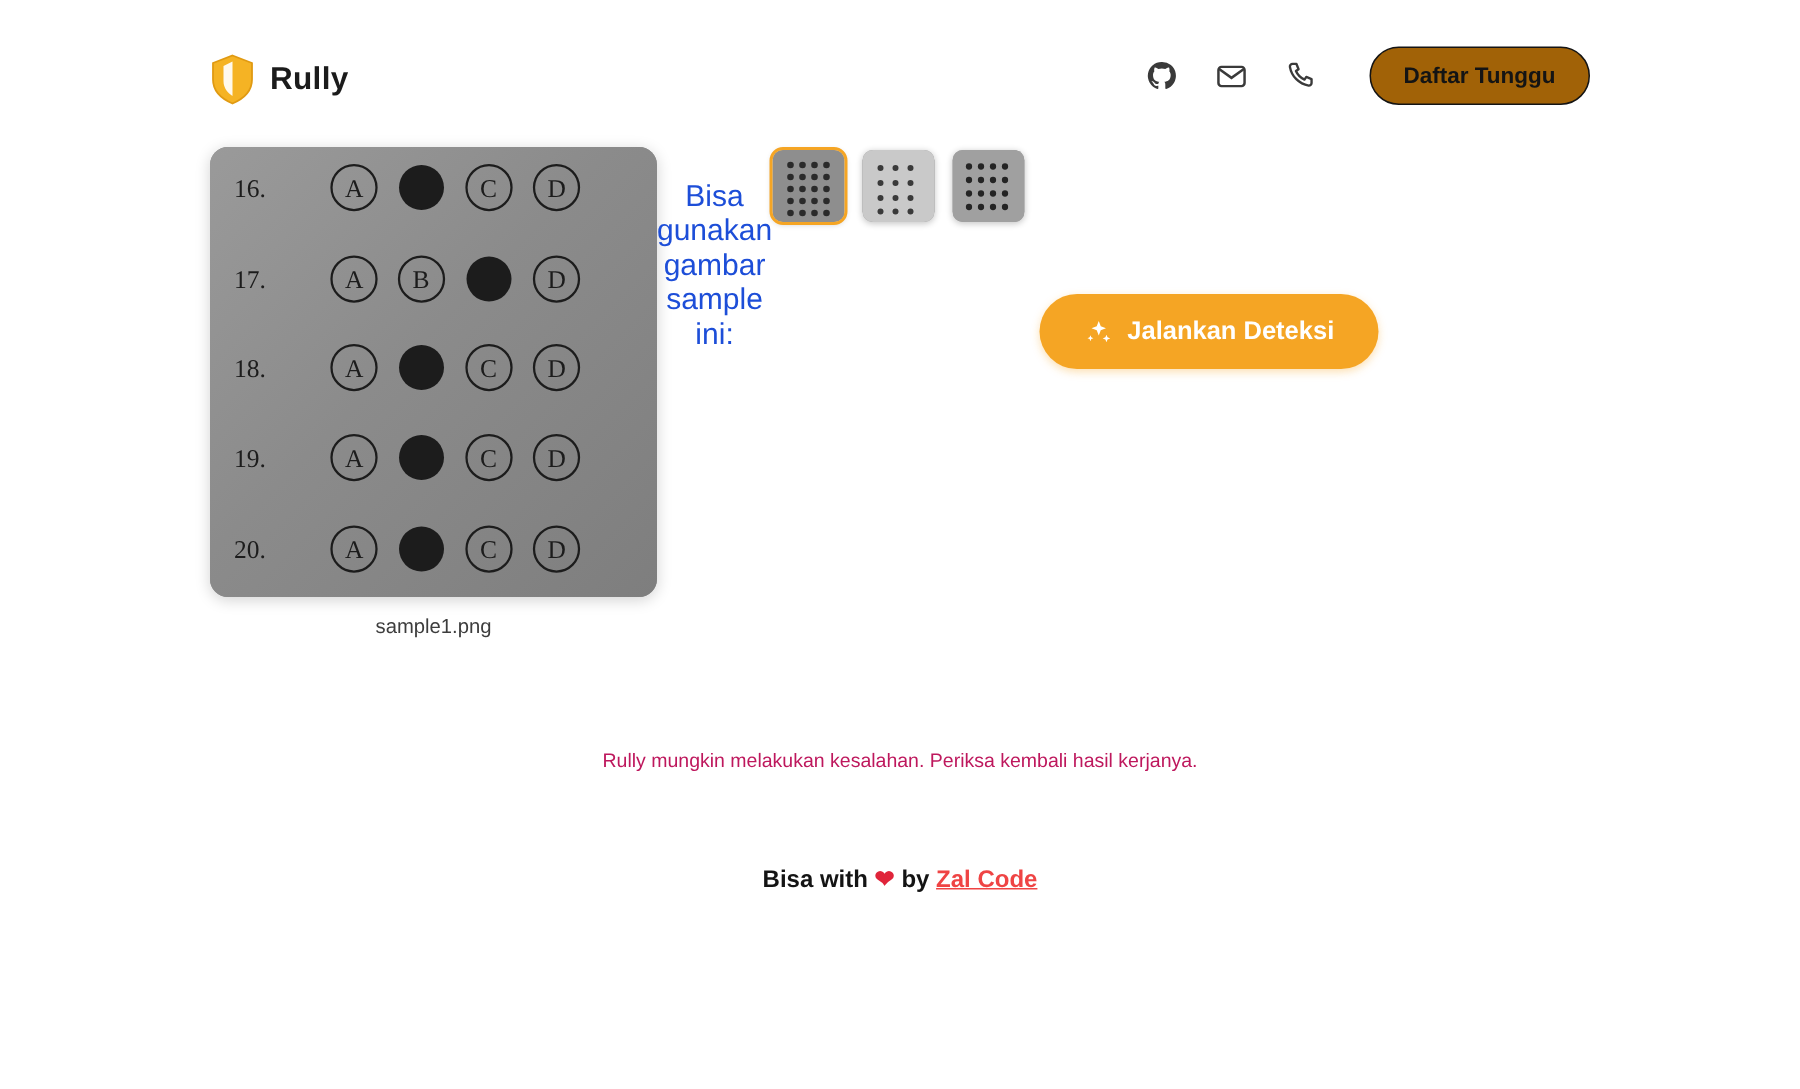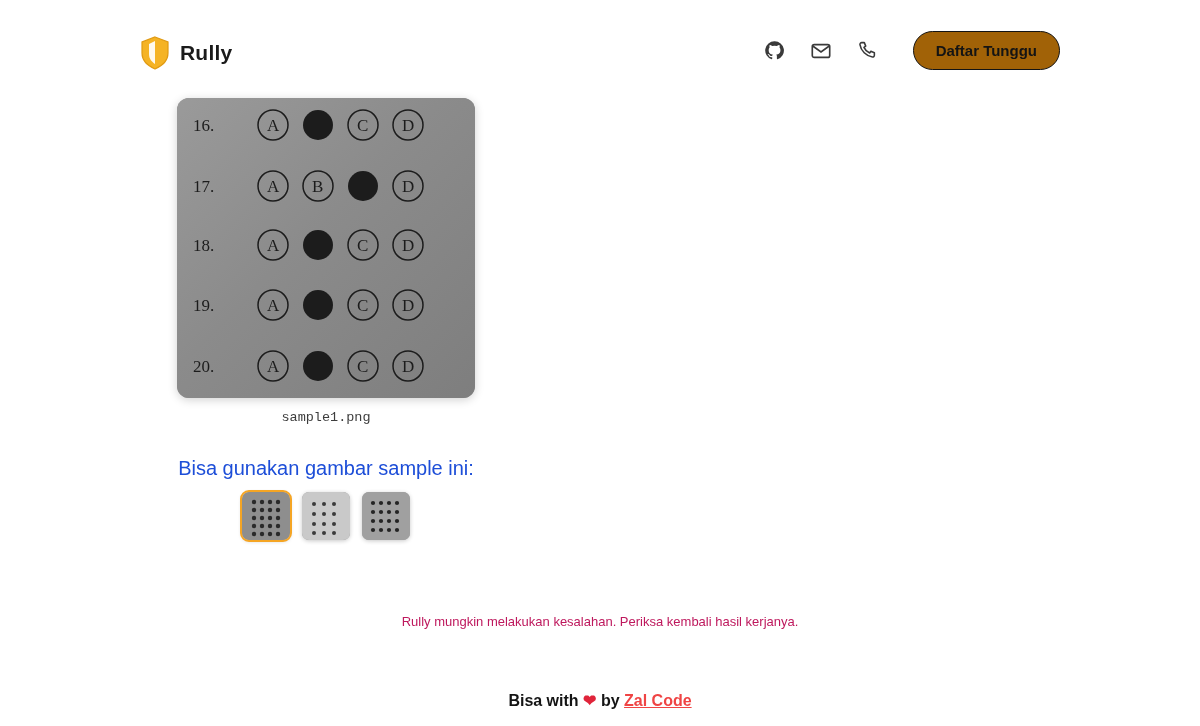--- a/index.html
+++ b/index.html
@@ -59,22 +59,21 @@
 
   
   .main {
     display: flex;
     padding: 18px 140px 0 140px;
     gap: 40px;
   }
   .left-col {
     width: 372px;
     display: flex;
-    flex-direction: column;
-    align-items: center;
+    align-items: flex-start;
   }
   .right-col {
     flex: 1;
     padding-top: 8px;
   }
 
   
   .preview-wrap {
     width: 298px;
     margin-top: 10px;
@@ -86,21 +85,20 @@
     box-shadow: 0 2px 10px rgba(0,0,0,.18);
     display: block;
     background: #8d8d8d;
     overflow: hidden;
   }
   .preview-caption {
     text-align: center;
     font-size: 13.5px;
     color: #3d3d3d;
     margin-top: 12px;
-    font-family: Liberation Mono, monospace;
   }
   .samples-label {
     margin-top: 32px;
     font-size: 20px;
     color: #1d4ed8;
     text-align: center;
   }
   .samples-row {
     margin-top: 12px;
     display: flex;
@@ -363,20 +361,32 @@
               <circle cx="27" cy="38" r="2.1"></circle>
               <circle cx="35" cy="38" r="2.1"></circle>
           </g>
         </svg>
       </span>
     </div>
   </div>
 
   <div class="right-col">
 
+    <div class="tab-panel">
+      <button class="run-button">
+        <span>
+          <svg width="19" height="19" viewBox="0 0 24 24" fill="currentColor">
+            <path d="M12 2.5l1.7 4.4 4.4 1.7-4.4 1.7L12 14.7l-1.7-4.4-4.4-1.7 4.4-1.7z"></path>
+            <path d="M18.5 14l.9 2.3 2.3.9-2.3.9-.9 2.3-.9-2.3-2.3-.9 2.3-.9z"></path>
+            <path d="M5 14.5l.7 1.8 1.8.7-1.8.7-.7 1.8-.7-1.8-1.8-.7 1.8-.7z"></path>
+          </svg>
+        </span>
+        <span>Jalankan Deteksi</span>
+      </button>
+    </div>
   </div>
 </div>
 
 <div class="disclaimer">Rully mungkin melakukan kesalahan. Periksa kembali hasil kerjanya.</div>
 
 <div class="made-with">
   <span>Bisa with</span>
   <span class="heart">❤</span>
   <span>by</span>
   <span class="made-link">Zal Code</span>

